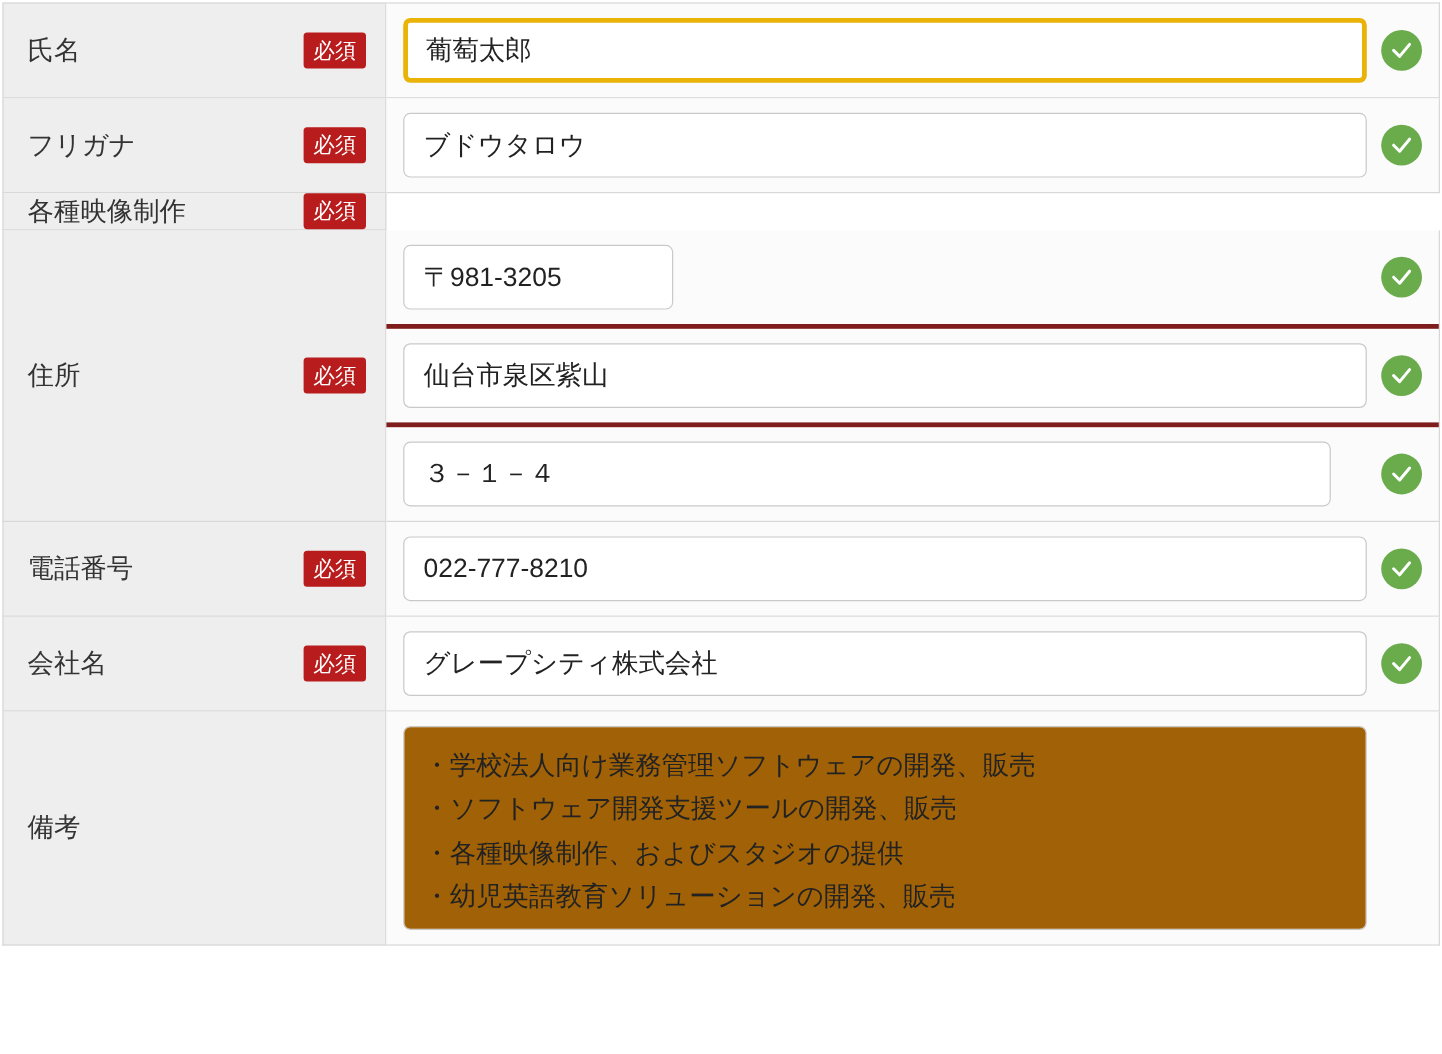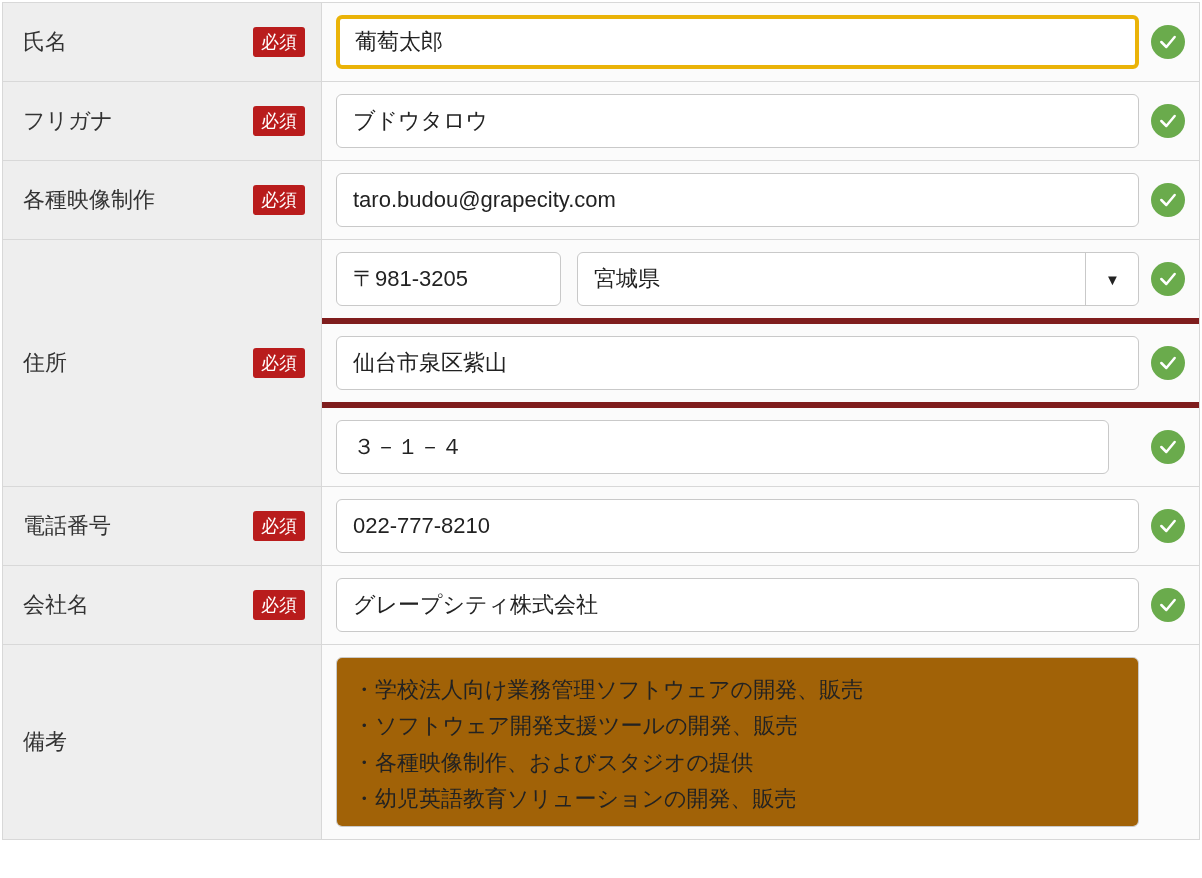--- a/index.html
+++ b/index.html
@@ -48,21 +48,21 @@
   flex-direction: column;
   align-items: stretch;
   padding: 0;
   gap: 0;
 }
 .input-subrow {
   display: flex;
   align-items: center;
   gap: 12px;
   padding: 12px 14px;
-  border-bottom: 6px solid #7f1d1d;
+  border-bottom: 4px solid #7f1d1d;
 }
 .input-subrow:last-child { border-bottom: none; gap: 42px; }
 .badge {
   background: #b91c1c;
   color: #fff;
   font-size: 18px;
   padding: 3px 8px;
   border-radius: 3px;
   font-weight: 500;
 }
@@ -190,43 +190,31 @@
           </svg>
         </span>
     </div>
   </div>
 
   <div class="form-row">
     <div class="label-cell">
       <span>各種映像制作</span>
       <span class="badge">必須</span>
     </div>
-    <div class="input-cell">
-      <input class="text-input" value="taro.budou@grapecity.com" style="">
-      <span class="check-icon">
-          <svg viewBox="0 0 24 24">
-            <polyline points="4 12 10 18 20 6"></polyline>
-          </svg>
-        </span>
-    </div>
   </div>
 
   <div class="form-row">
     <div class="label-cell">
       <span>住所</span>
       <span class="badge">必須</span>
     </div>
     <div class="input-cell input-cell-stack">
       <div class="input-subrow">
         <div class="subrow-top">
           <input class="text-input postal-input" value="〒981-3205" style="">
-          <div class="select-wrap">
-            <input class="select-input" readonly="" value="宮城県" style="">
-            <span class="select-caret">▼</span>
-          </div>
         </div>
         <span class="check-icon">
             <svg viewBox="0 0 24 24">
               <polyline points="4 12 10 18 20 6"></polyline>
             </svg>
           </span>
       </div>
       <div class="input-subrow">
         <input class="text-input" value="仙台市泉区紫山" style="">
         <span class="check-icon">

